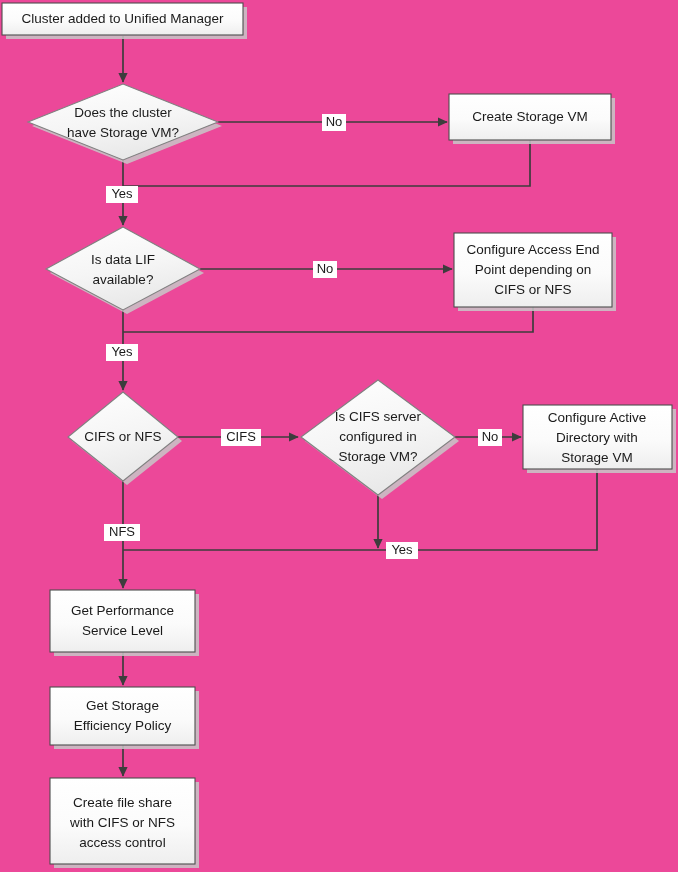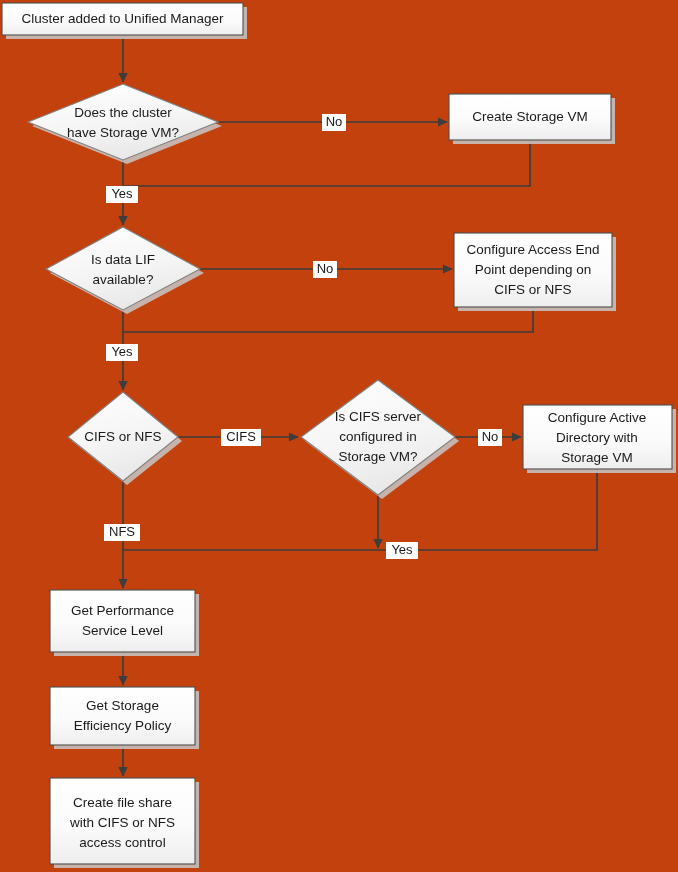--- a/index.html
+++ b/index.html
@@ -11,21 +11,21 @@
   body {
     width: 678px;
     height: 872px;
     font-family: "Liberation Sans", sans-serif;
     overflow: hidden;
   }
   #flow-root {
     position: relative;
     width: 678px;
     height: 872px;
-    background: #c2410c;
+    background: #ec4899;
     text-decoration: underline;
   }
   svg#flow-svg {
     position: absolute;
     left: 0;
     top: 0;
     width: 678px;
     height: 872px;
     display: block;
   }

